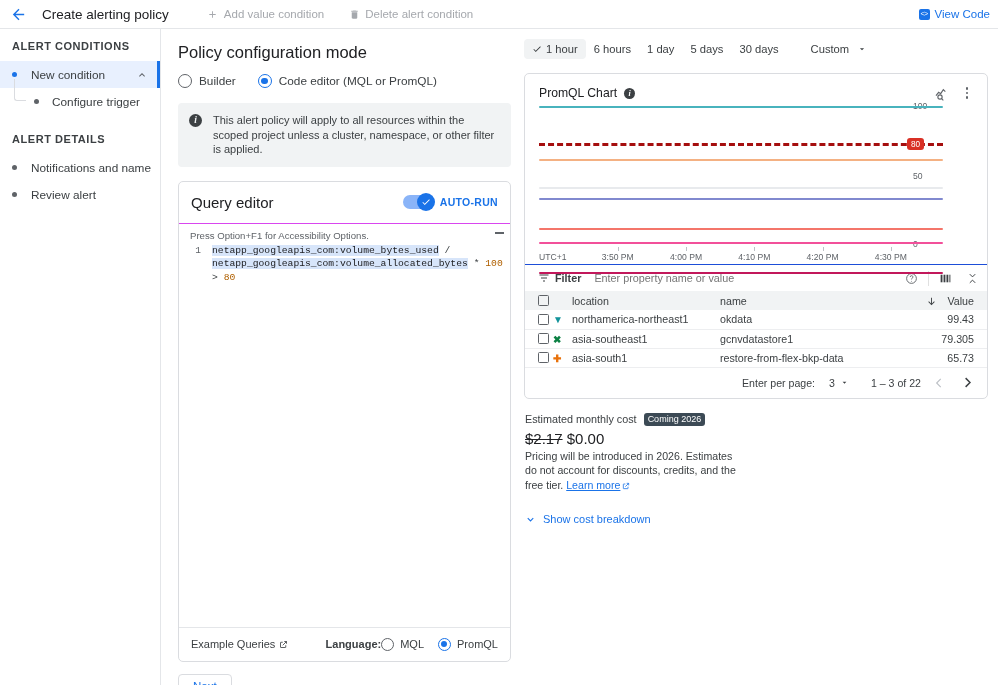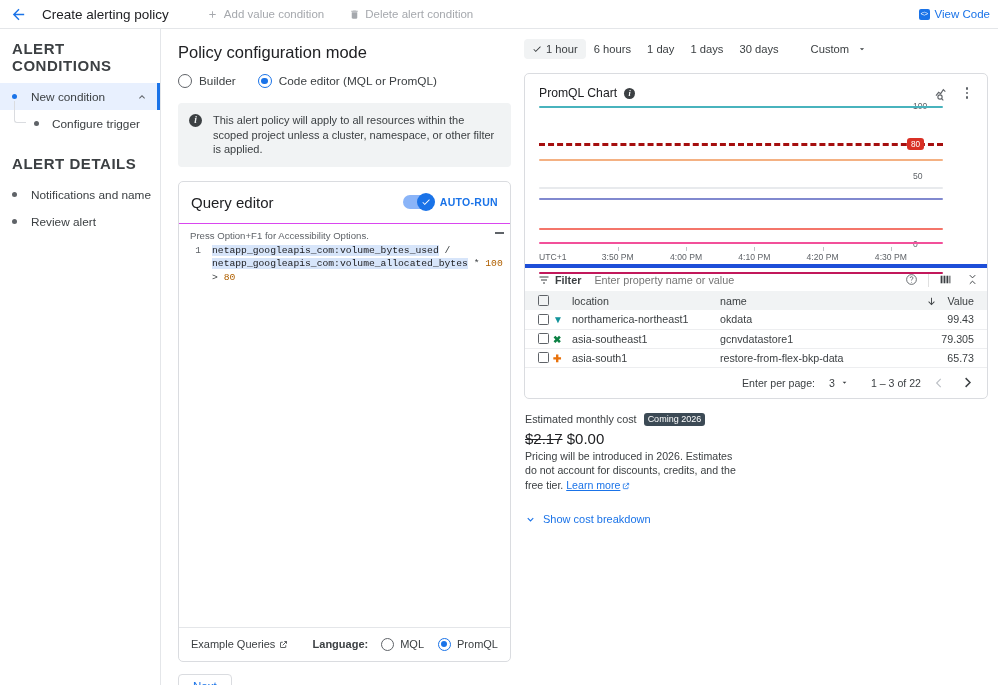--- a/index.html
+++ b/index.html
@@ -63,21 +63,21 @@
   .shell { display: flex; height: 656px; }
 
   
   .sidebar {
     width: 161px; flex: 0 0 161px;
     border-right: 1px solid #e4e6e9;
     padding-top: 11px;
     position: relative;
   }
   .side-head {
-    font-size: 15px; font-weight: 700;
+    font-size: 11px; font-weight: 700;
     letter-spacing: 0.55px;
     color: #3c4043;
     padding: 0 0 0 12px;
     margin-bottom: 9px;
   }
   .side-head.second { margin-top: 18px; }
   .side-item {
     display: flex; align-items: center;
     height: 27px;
     padding-left: 12px;
@@ -236,21 +236,21 @@
   }
   .ex-q {
     display: flex; align-items: center; gap: 4px;
     font-size: 11px; color: #3c4043; cursor: pointer;
     flex: 0 0 auto;
   }
   .lang-wrap {
     display: flex; align-items: center;
     margin-left: auto; gap: 0;
   }
-  .lang-label { font-size: 11px; font-weight: 700; color: #3c4043; margin-right: 13px; }
+  .lang-label { font-size: 11px; font-weight: 700; color: #3c4043; }
   .lang-wrap .radio-group + .radio-group { margin-left: 14px; }
   .lang-wrap .radio { width: 13px; height: 13px; }
   .lang-wrap .radio.on::after { left: 2.3px; top: 2.3px; width: 6px; height: 6px; }
   .lang-wrap .radio-label { font-size: 11px; margin-left: 6px; }
 
   .next-btn {
     margin-top: 12px;
     display: inline-flex; align-items: center; justify-content: center;
     height: 24px; padding: 0 14px;
     border: 1px solid #dadce0; border-radius: 4px;
@@ -343,21 +343,21 @@
     position: absolute; top: 5px;
     font-size: 8.6px; color: #5f6368;
     transform: translateX(-50%);
     white-space: nowrap;
   }
   .xlabel.tz { transform: none; left: 0; }
 
   
   .filter-bar {
     display: flex; align-items: center;
-    border-top: 4px solid #1d4ed8;
+    border-top: 1px solid #1d4ed8;
     height: 27px;
     padding: 0 8px 0 13px;
   }
   .filter-ico { width: 12px; height: 12px; color: #3c4043; margin-right: 5px; }
   .filter-word { font-size: 10.8px; font-weight: 700; color: #3c4043; }
   .filter-input {
     font-size: 10.8px; color: #80868b;
     margin-left: 11px; flex: 1 1 auto;
     border: none; outline: none; background: transparent;
     font-family: Liberation Sans, sans-serif;
@@ -578,21 +578,21 @@
       <span class="tchip sel">
         <span class="tcheck">
           <svg width="10" height="10" viewBox="0 0 24 24" fill="currentColor">
               <path d="M9 16.2L4.8 12l-1.4 1.4L9 19 21 7l-1.4-1.4z"></path>
             </svg>
         </span>
         <span>1 hour</span>
       </span>
       <span class="tchip">6 hours</span>
       <span class="tchip">1 day</span>
-      <span class="tchip">1 days</span>
+      <span class="tchip">5 days</span>
       <span class="tchip">30 days</span>
       <span class="tchip custom">
         <span>Custom</span>
         <span>
           <svg width="10" height="10" viewBox="0 0 24 24" fill="currentColor">
               <path d="M7 10l5 5 5-5z"></path>
             </svg>
         </span>
       </span>
     </div>

